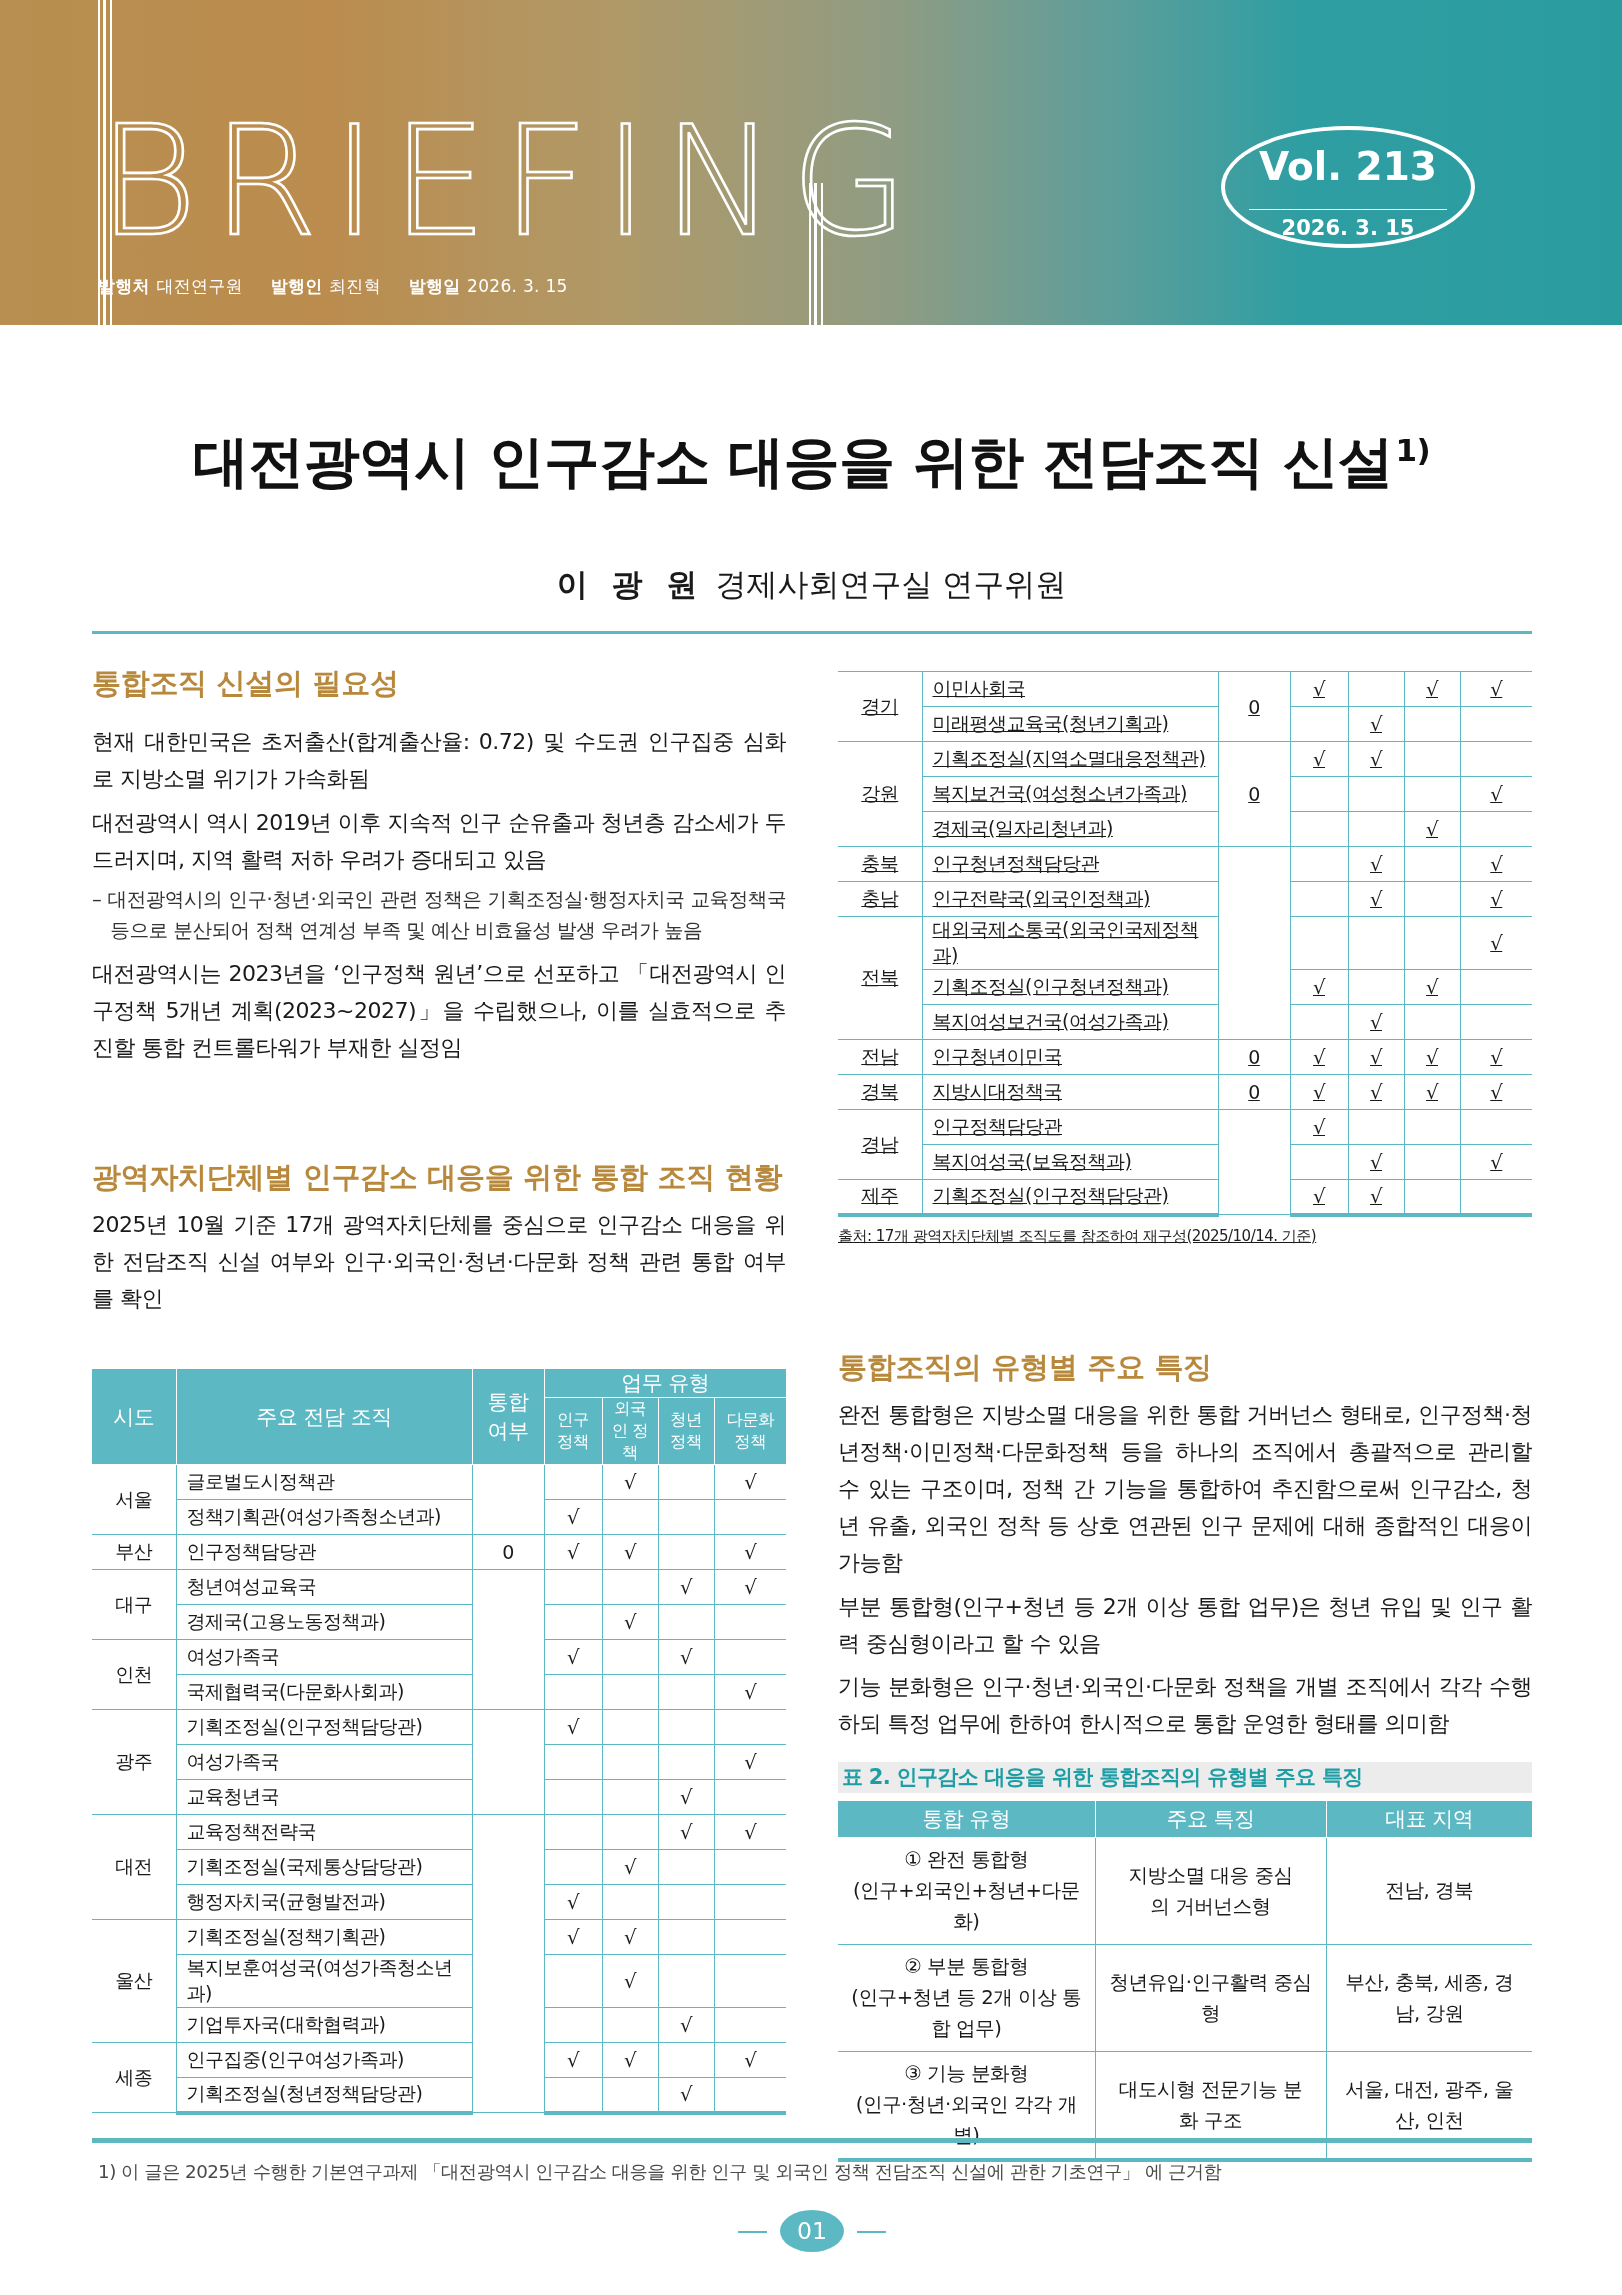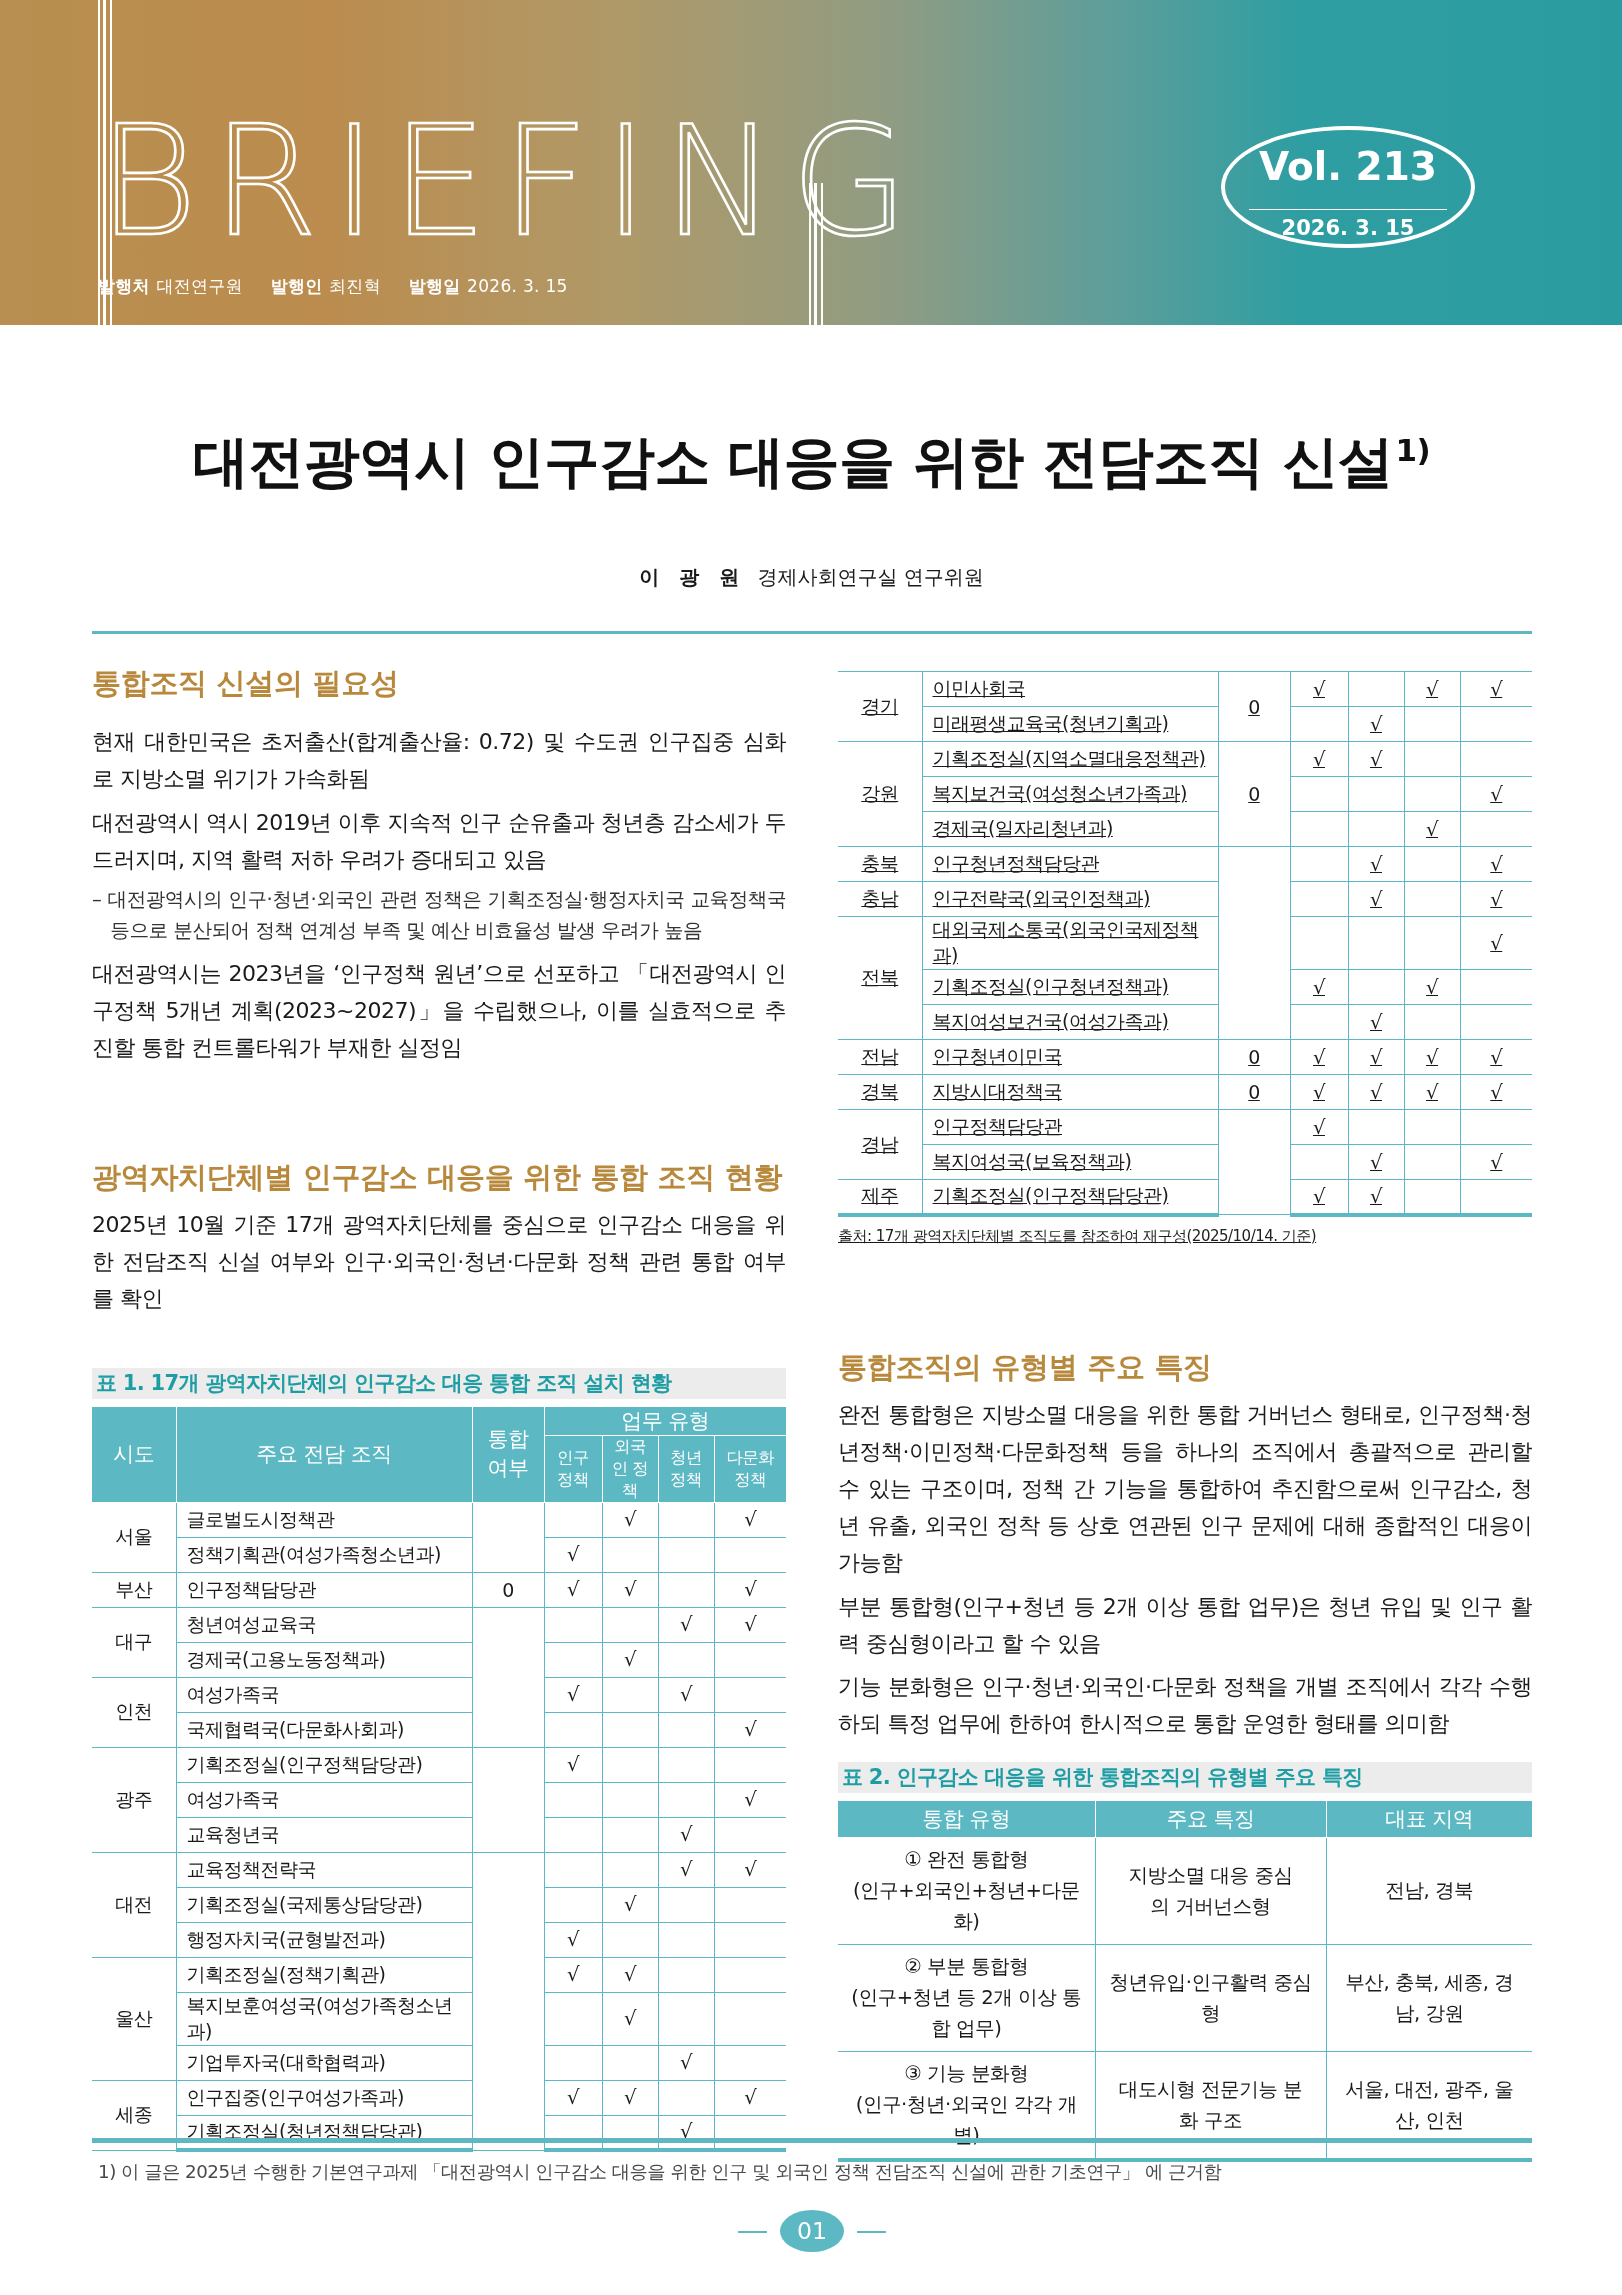--- a/index.html
+++ b/index.html
@@ -43,21 +43,21 @@
   .vol-badge .date { position: absolute; left: 0; right: 0; top: 85px; font-size: 21px; font-weight: 700; line-height: 26px; }
 
   
   .doc-title {
     position: absolute; left: 0; width: 1623px; top: 425px; text-align: center;
     font-size: 56px; font-weight: 700; color: #111; letter-spacing: -0.7px;
   }
   .doc-title sup { font-size: 31px; vertical-align: 19.6px; margin-left: 2.6px; }
   .author {
     position: absolute; left: 0; width: 1623px; top: 564px; text-align: center;
-    font-family: "DejaVu Serif", serif; font-size: 20px; color: #1a1a1a;
+    font-family: "DejaVu Serif", serif; font-size: 31px; color: #1a1a1a;
   }
   .author .name { font-weight: 700; letter-spacing: 6.5px; margin-right: 11.8px; }
   .rule-top { position: absolute; left: 92px; width: 1440px; top: 631px; height: 3.3px; background: #5db8c2; }
 
   
   .col { position: absolute; }
   .col-left { left: 92px; width: 694px; }
   .col-right { left: 838px; width: 694px; }
 
   .sec-title { font-size: 29px; font-weight: 700; color: #b8893c; letter-spacing: -0.3px; line-height: 39px; }
@@ -129,21 +129,20 @@
   <p class="para-sub" style="margin-top:6.5px;">– 대전광역시의 인구·청년·외국인 관련 정책은 기획조정실·행정자치국 교육정책국 등으로 분산되어 정책 연계성 부족 및 예산 비효율성 발생 우려가 높음</p>
   <p class="para" style="margin-top:9.2px;">대전광역시는 2023년을 ‘인구정책 원년’으로 선포하고 「대전광역시 인구정책 5개년 계획(2023~2027)」을 수립했으나, 이를 실효적으로 추진할 통합 컨트롤타워가 부재한 실정임</p>
 </section>
 
 <section class="col col-left" style="top:1158px;">
   <h2 class="sec-title">광역자치단체별 인구감소 대응을 위한 통합 조직 현황</h2>
   <p class="para" style="margin-top:9.2px;">2025년 10월 기준 17개 광역자치단체를 중심으로 인구감소 대응을 위한 전담조직 신설 여부와 인구·외국인·청년·다문화 정책 관련 통합 여부를 확인</p>
 </section>
 
 <section class="col col-left" style="top:1368px;">
-  <div class="t-caption">표 1. 17개 광역자치단체의 인구감소 대응 통합 조직 설치 현황</div>
   <table class="t1">
     <colgroup>
         <col style="width:84px">
         <col style="width:296px">
         <col style="width:72px">
         <col style="width:58px">
         <col style="width:56px">
         <col style="width:56px">
         <col style="width:72px">
       </colgroup>

